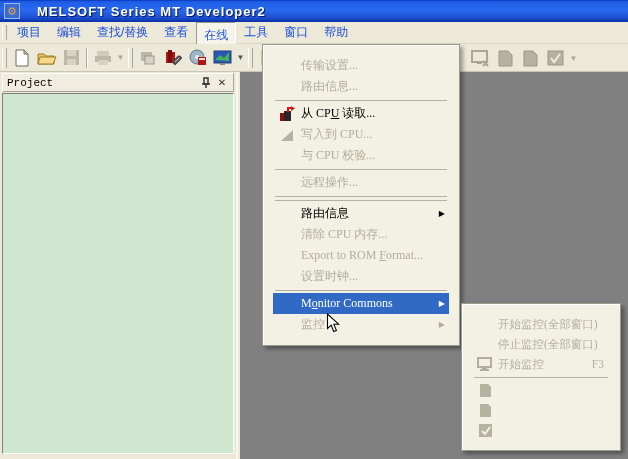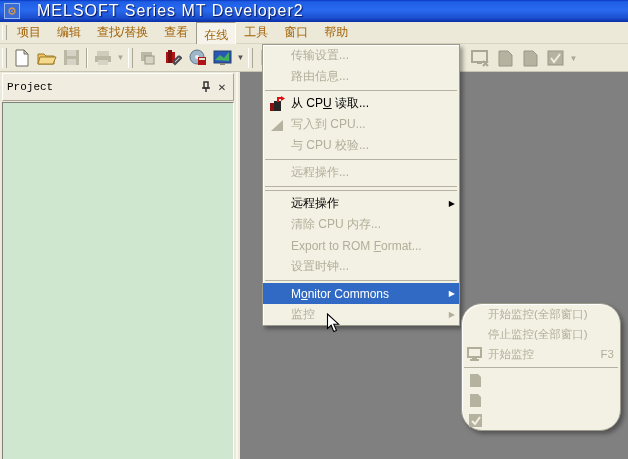--- a/index.html
+++ b/index.html
@@ -6,60 +6,60 @@
   html,body { width:628px; height:459px; overflow:hidden; }
   body { position:relative; font-family:"Liberation Sans","DejaVu Sans",sans-serif; background:#ece9d8; }
 
   
   .titlebar { position:absolute; left:0; top:0; width:628px; height:22px;
     background:linear-gradient(180deg,#0a36c0 0%,#1e5ee4 8%,#2a6af0 45%,#1c50d0 80%,#0a2fa6 100%);
     display:flex; align-items:center; padding-left:4px; }
   .app-icon { width:16px; height:16px; background:#3a6cd8; border:1px solid #9db8e8;
     display:flex; align-items:center; justify-content:center; font-size:11px; color:#e8a33d;
     margin-right:6px; line-height:1; }
-  .title-text { color:#fff; font-weight:normal; font-size:16px; letter-spacing:1px;
+  .title-text { color:#fff; font-weight:bold; font-size:13px; letter-spacing:1px;
     text-shadow:1px 1px 1px #00145e; white-space:nowrap;padding-left:11px; }
 
   
   .menubar { position:absolute; left:0; top:22px; width:628px; height:22px;
     background:#ece9d8; border-bottom:1px solid #d8d4c0; display:flex; align-items:stretch; }
   .mb-grip { width:5px; margin:3px 2px; border-left:1px solid #fff; border-right:1px solid #a9a697; }
-  .mb-item { display:flex; align-items:center; padding:0 8px; font-size:12px; color:#a16207; cursor:default; }
+  .mb-item { display:flex; align-items:center; padding:0 8px; font-size:12px; color:#1d4ed8; cursor:default; }
   .mb-item.active { background:#f6f4ea; border:1px solid; border-color:#9c9a8c #fff #fff #9c9a8c; padding:12px 7px; }
 
   
   .toolbar { position:absolute; left:0; top:44px; width:628px; height:28px;
     background:#ece9d8; border-bottom:1px solid #c8c5b2; display:flex; align-items:center; }
   .tb-grip { width:5px; height:20px; margin:0 2px; border-left:1px solid #fff; border-right:1px solid #a9a697; }
   .tb-sep { width:2px; height:20px; margin:0 2px; border-left:1px solid #a9a697; border-right:1px solid #fff; }
   .tb-btn { width:25px; height:24px; display:flex; align-items:center; justify-content:center; }
   .tb-arrow { width:11px; height:24px; display:flex; align-items:center; justify-content:center;
     font-size:8px; color:#555; }
   .tb-arrow.dim { color:#aaa795; }
   .tb-right { position:absolute; left:468px; top:2px; display:flex; align-items:center; }
 
   
   .left-panel { position:absolute; left:0; top:72px; width:238px; height:387px;
     background:#ece9d8; border-right:2px solid #f8f6ee; padding:1px 2px 3px 2px; }
-  .panel-header { height:28px; display:flex; align-items:center; background:#f0ede0;
+  .panel-header { height:19px; display:flex; align-items:center; background:#f0ede0;
     border:1px solid; border-color:#fff #a9a697 #a9a697 #fff; padding:0 4px; margin-bottom:1px; }
   .panel-title { font-family:"Liberation Mono","DejaVu Sans Mono",monospace; font-size:11px; color:#000; flex:1; }
   .panel-btn { width:14px; height:14px; display:flex; align-items:center; justify-content:center;
     font-size:10px; color:#333; margin-left:2px; }
   .panel-body { height:calc(100% - 22px); background:#cfe6cf;
     border:1px solid; border-color:#808080 #fff #fff #808080; }
 
   
   .workspace { position:absolute; left:240px; top:72px; width:388px; height:387px; background:#808080; }
 
   
   .menu-pop { position:absolute; background:#f3f1e4; border:1px solid #9c9a8c;
-    box-shadow:inset 1px 1px 0 #fff, 3px 3px 4px rgba(0,0,0,0.35); padding:0; z-index:10; }
+    box-shadow:inset 1px 1px 0 #fff, 3px 3px 4px rgba(0,0,0,0.35); padding:10px; z-index:10;font-family:Liberation Serif, serif; }
   .dd-main { left:262px; top:44px; width:198px; }
-  .dd-sub  { left:461px; top:303px; width:160px;border-radius:21px; }
+  .dd-sub  { left:461px; top:303px; width:160px; }
 
   .mi { display:flex; align-items:center; height:21px; font-size:12px; color:#000; white-space:nowrap; }
   .dd-sub .mi { height:20px; font-size:11.5px; }
   .mi .gut { flex:0 0 28px; display:flex; align-items:center; justify-content:center; }
   .dd-sub .mi .gut { flex:0 0 26px; }
   .mi .lbl { flex:1; overflow:hidden; }
   .mi .sc { margin:0 6px 0 8px; }
   .mi .arr { flex:0 0 14px; font-size:8px; text-align:right; padding-right:4px; }
   .mi.disabled { color:#b1ae99; }
   .mi.hl { background:#316ac5; color:#fff; }
@@ -275,21 +275,21 @@
   <div class="sep"></div>
   <div class="mi disabled">
     <span class="gut"></span>
       <span class="lbl">远程操作...</span>
       <span class="arr"></span>
     </div>
   <div class="sep"></div>
   <div class="sep"></div>
   <div class="mi">
     <span class="gut"></span>
-      <span class="lbl">远程操作</span>
+      <span class="lbl">路由信息</span>
       <span class="arr">▶</span>
     </div>
   <div class="mi disabled">
     <span class="gut"></span>
       <span class="lbl">清除 CPU 内存...</span>
       <span class="arr"></span>
     </div>
   <div class="mi disabled">
     <span class="gut"></span>
       <span class="lbl"><span>Export to ROM </span><u>F</u><span>ormat...</span></span>

